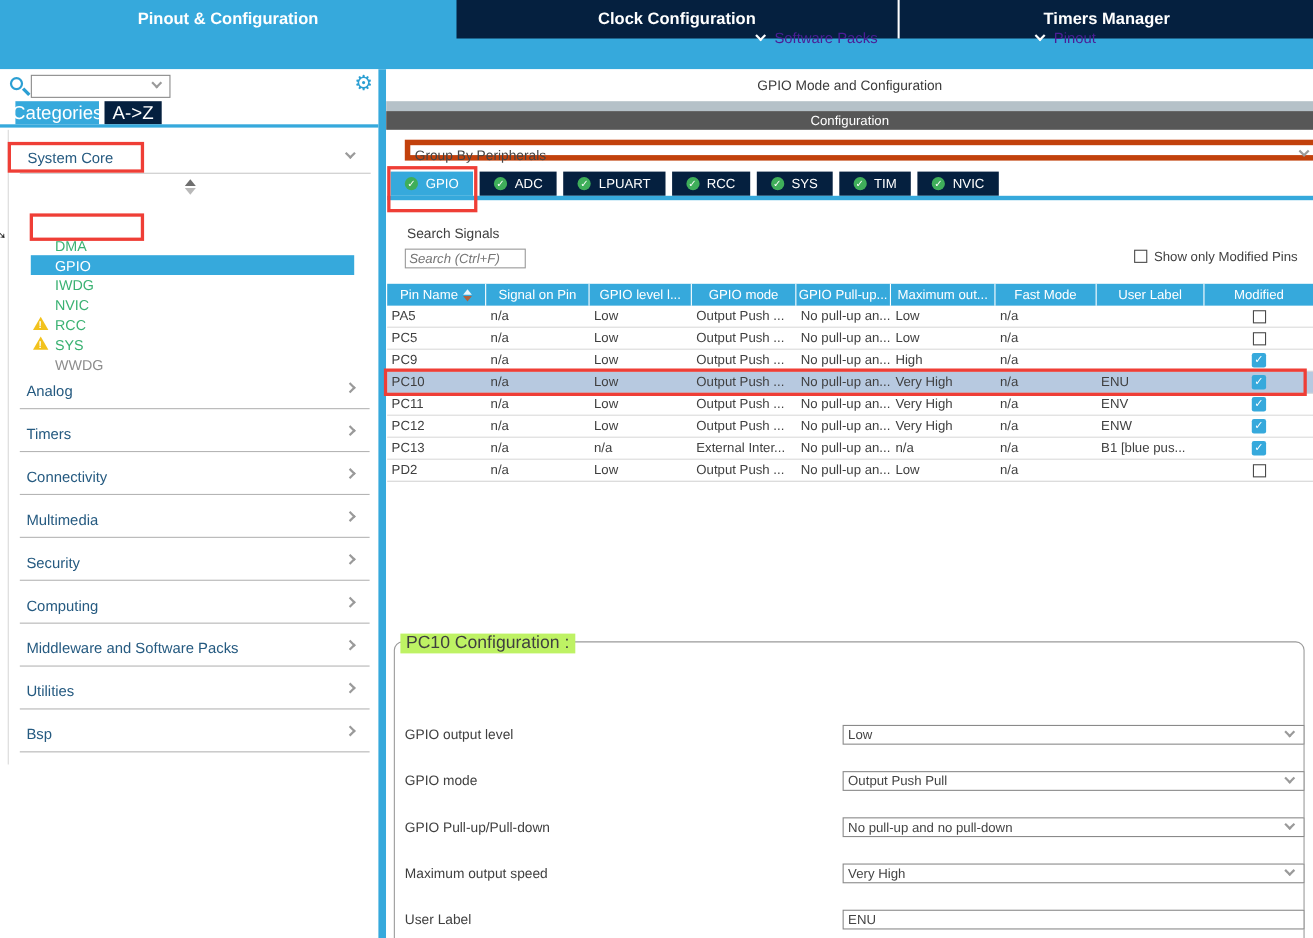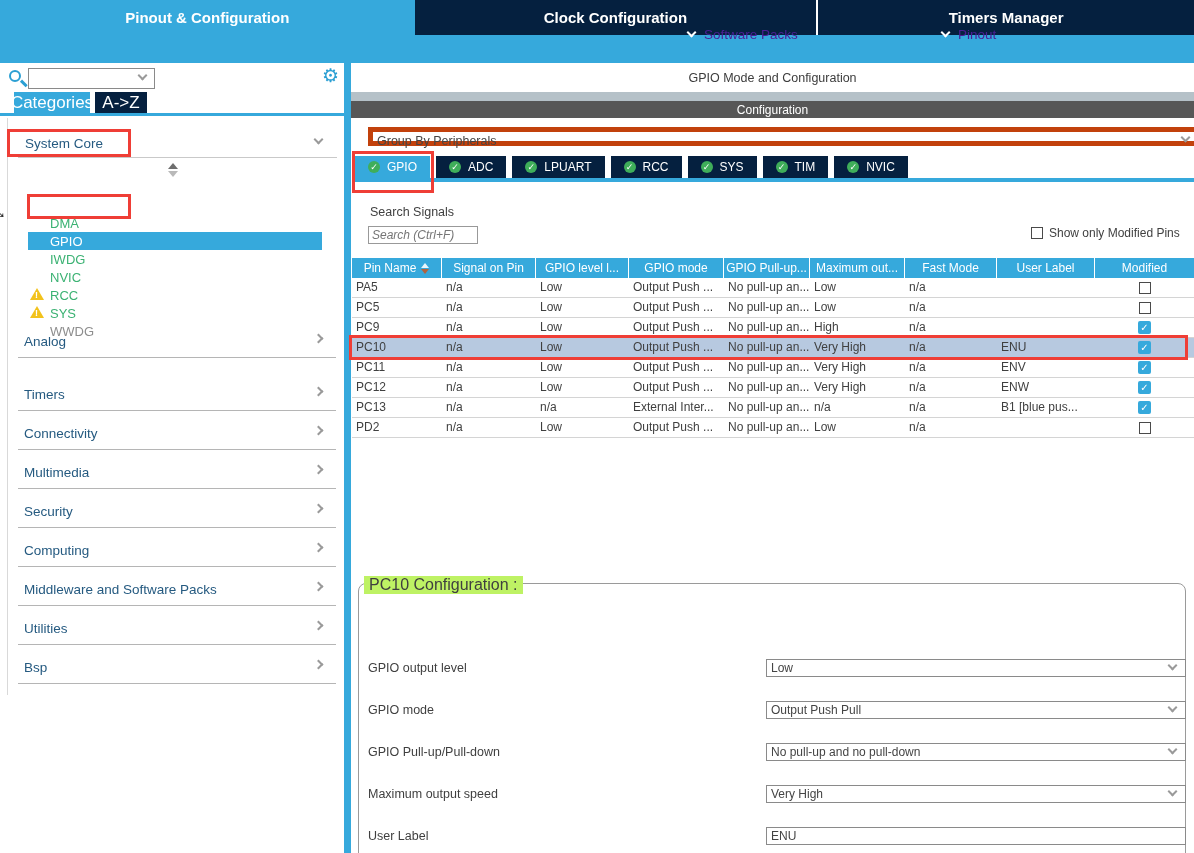--- a/index.html
+++ b/index.html
@@ -200,21 +200,21 @@
         </div>
         <div class="sc-item" style="top: 205px;">
           <div class="warn"></div>
           <span class="sc-label green">SYS</span>
         </div>
         <div class="sc-item" style="top: 223px;">
           <span class="sc-label gray">WWDG</span>
         </div>
       </div>
     <div id="cat-list">
-        <div class="cat-row" style="top: 260px;">
+        <div class="cat-row" style="top: 274px;">
           <span class="lbl">Analog</span>
           <div class="chev right"></div>
         </div>
         <div class="cat-row" style="top: 313px;">
           <span class="lbl">Timers</span>
           <div class="chev right"></div>
         </div>
         <div class="cat-row" style="top: 352px;">
           <span class="lbl">Connectivity</span>
           <div class="chev right"></div>

